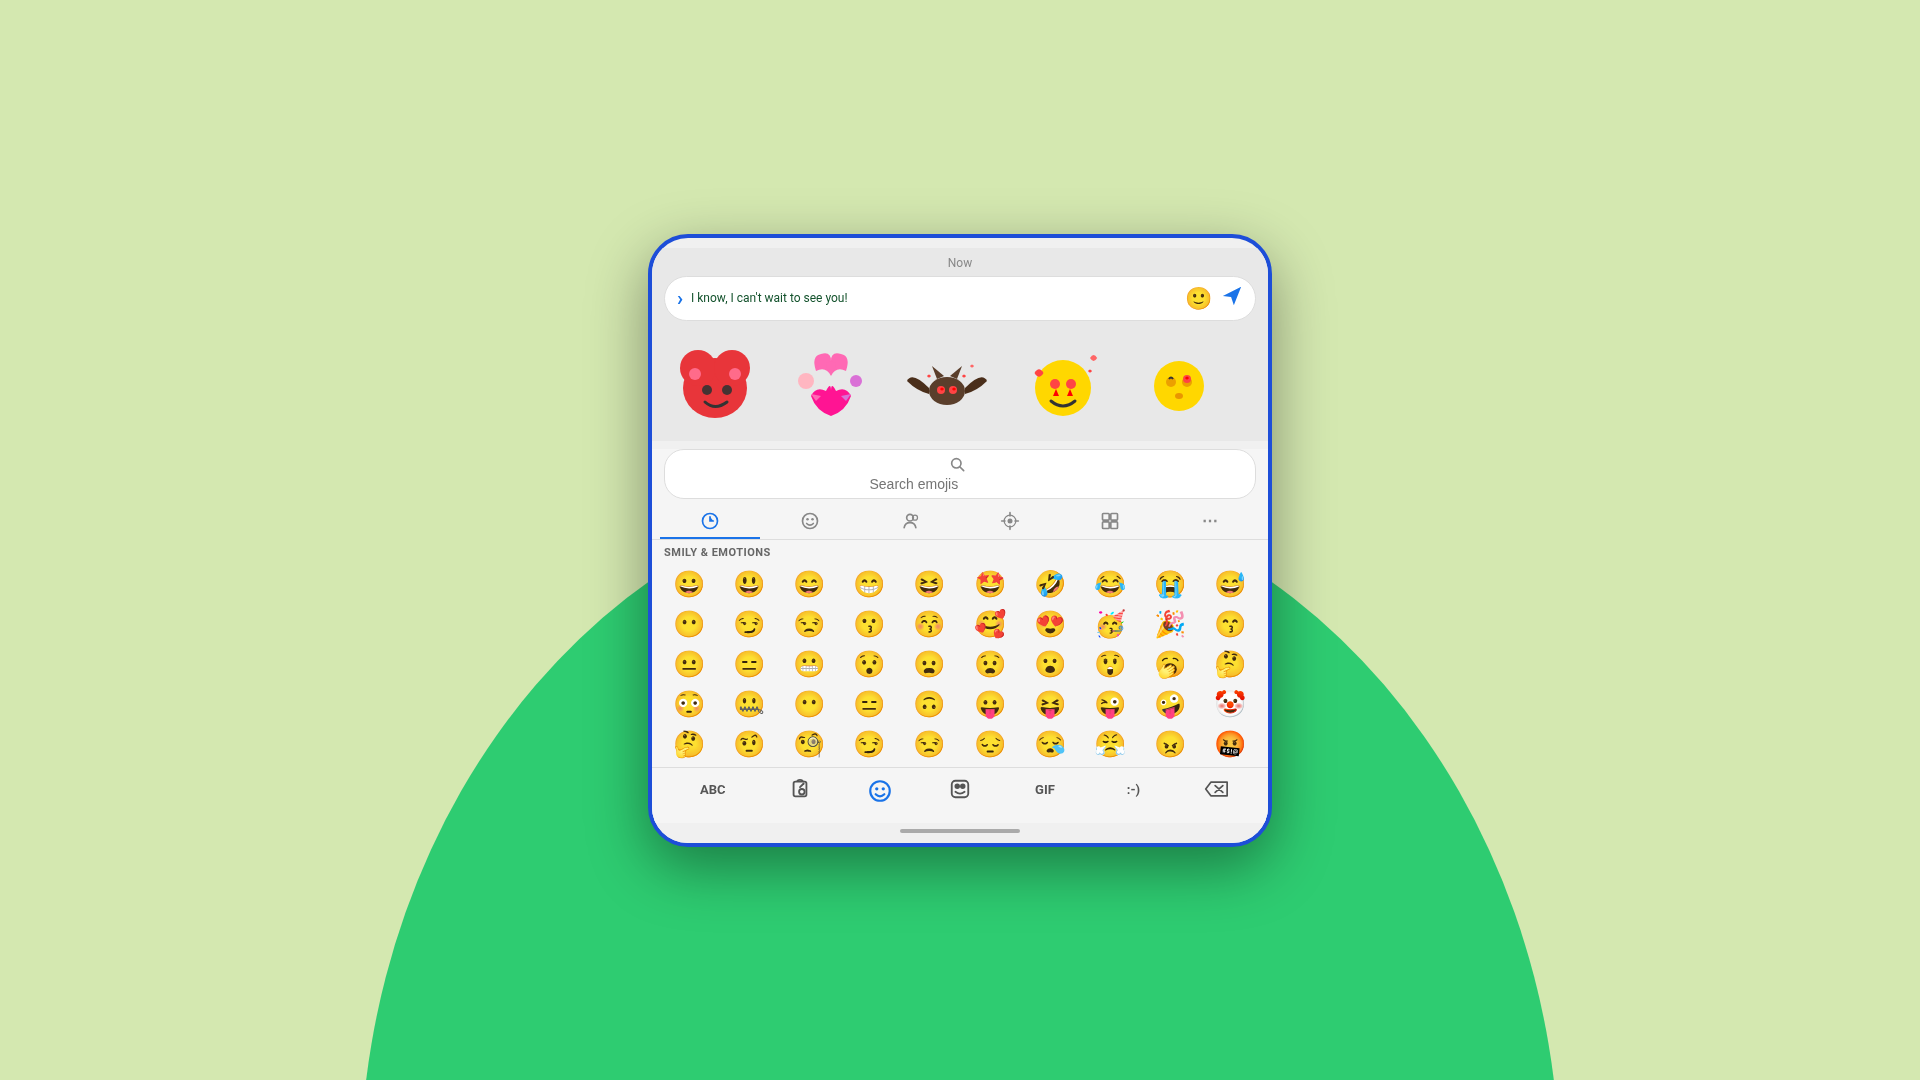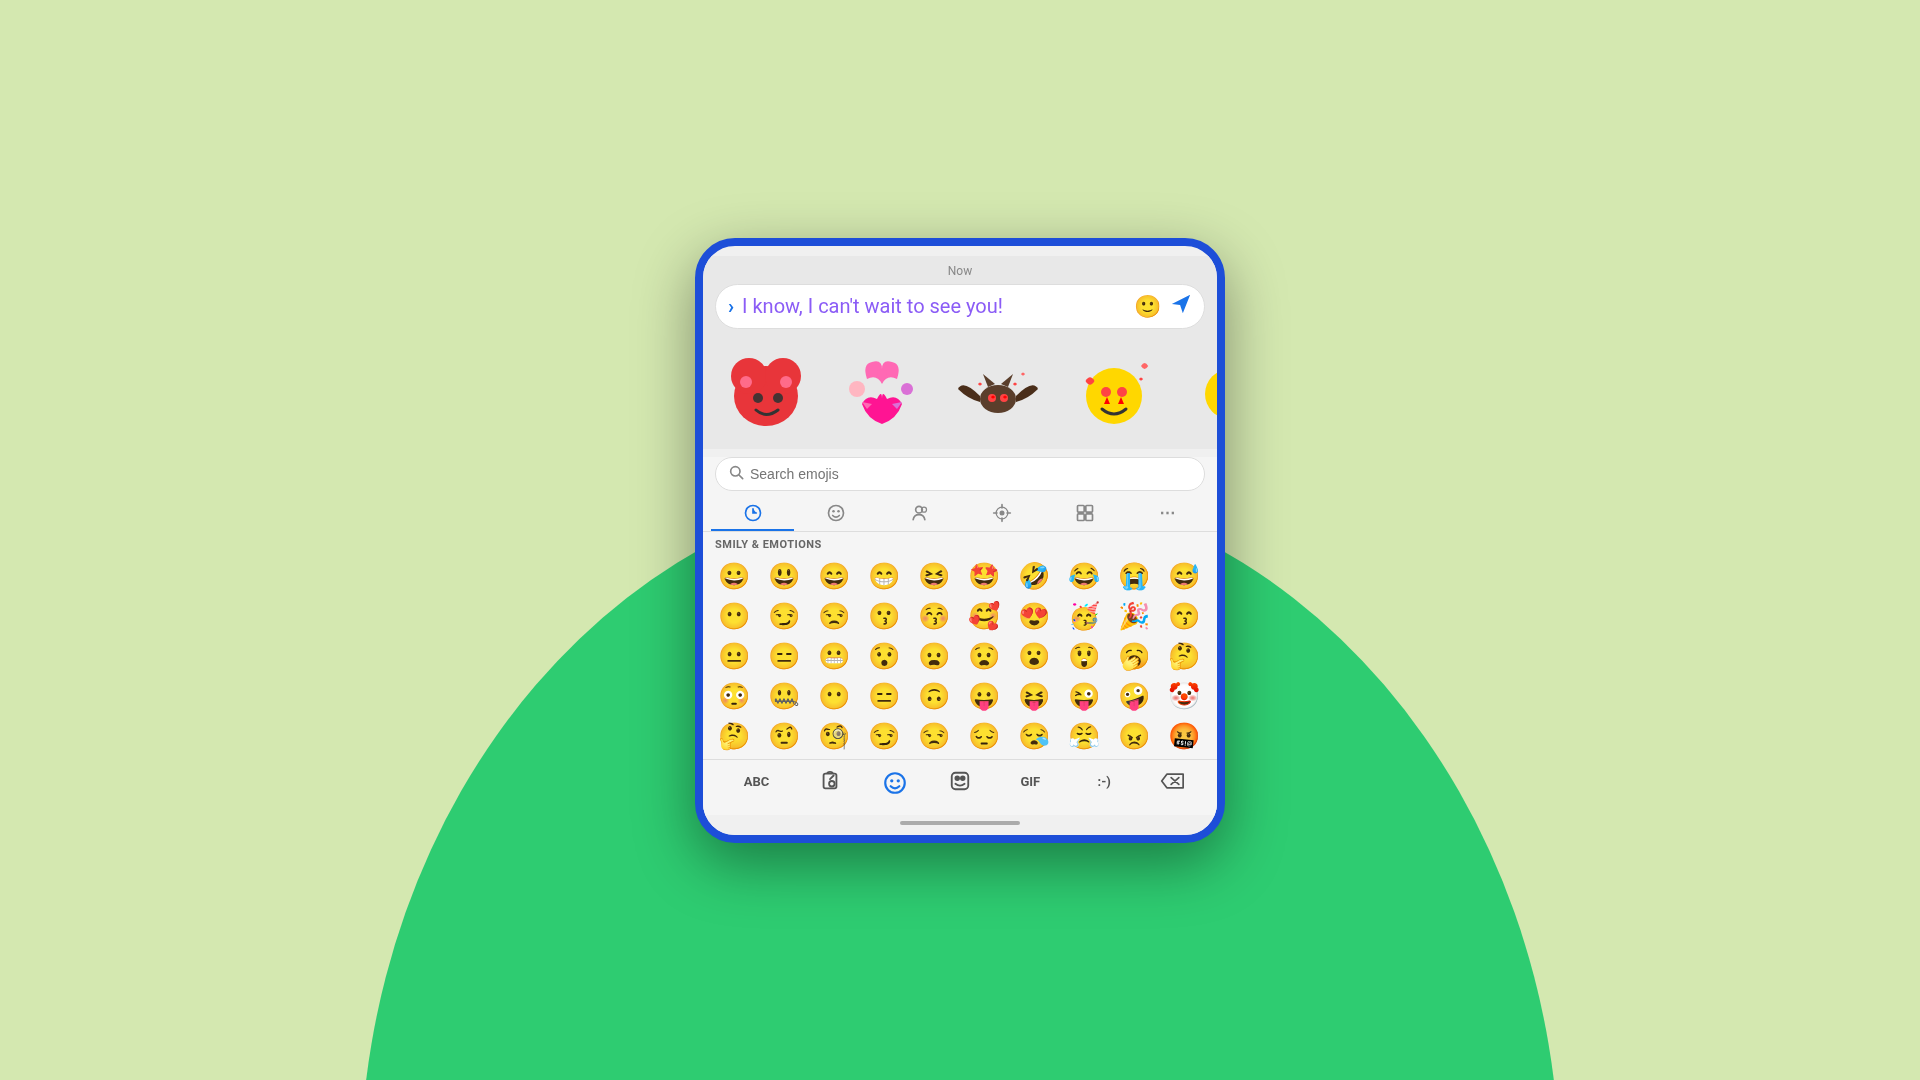--- a/index.html
+++ b/index.html
@@ -25,24 +25,24 @@
       height: 700px;
       background: #2ecc71;
       border-radius: 50% 50% 0 0 / 100% 100% 0 0;
       z-index: 0;
     }
 
     
     .phone {
       position: relative;
       z-index: 1;
-      width: 530px;
+      width: 624px;
       background: #f0f0f0;
       border-radius: 40px;
-      border: 8px solid #1d4ed8;
+      border: 4px solid #1d4ed8;
       box-shadow: 0 20px 60px rgba(0,0,0,0.4);
       overflow: hidden;
       padding-top: 10px;
     }
 
     
     .message-area {
       background: #e8e8e8;
       padding: 8px 0 6px;
     }
@@ -66,22 +66,22 @@
 
     .message-expand-btn {
       color: #1a73e8;
       font-size: 20px;
       margin-right: 8px;
       font-weight: bold;
     }
 
     .message-text {
       flex: 1;
-      font-size: 20px;
-      color: #8b5cf6;
+      font-size: 12px;
+      color: #14532d;
     }
 
     .message-emoji-btn {
       font-size: 22px;
       margin-left: 8px;
       color: #1a73e8;
     }
 
     .message-send-btn {
       margin-left: 8px;
@@ -115,20 +115,21 @@
 
     
     .search-bar {
       margin: 8px 12px 6px;
       display: flex;
       align-items: center;
       background: white;
       border-radius: 20px;
       padding: 6px 12px;
       border: 1px solid #ddd;
+      flex-direction: column;
     }
 
     .search-icon-wrap {
       color: #888;
       font-size: 16px;
       margin-right: 6px;
     }
 
     .search-input {
       flex: 1;

